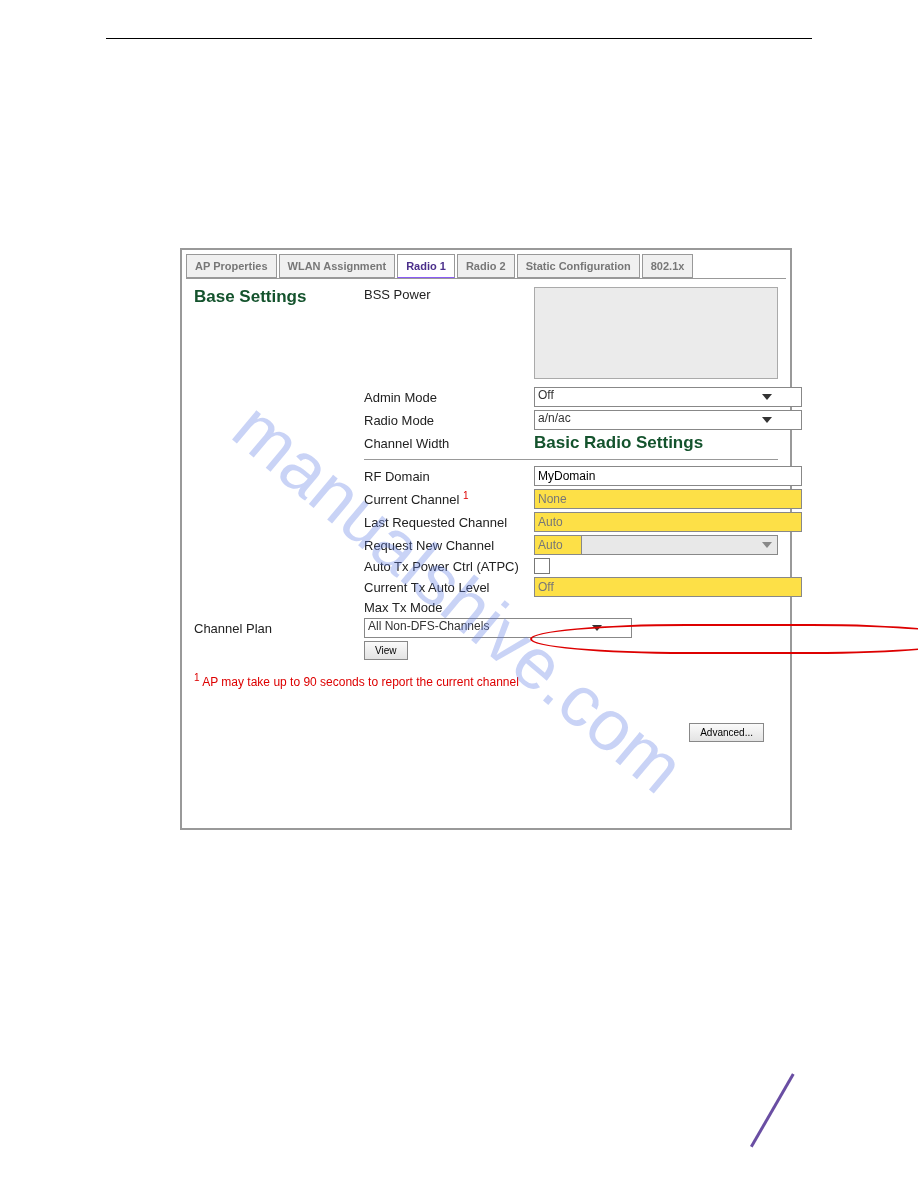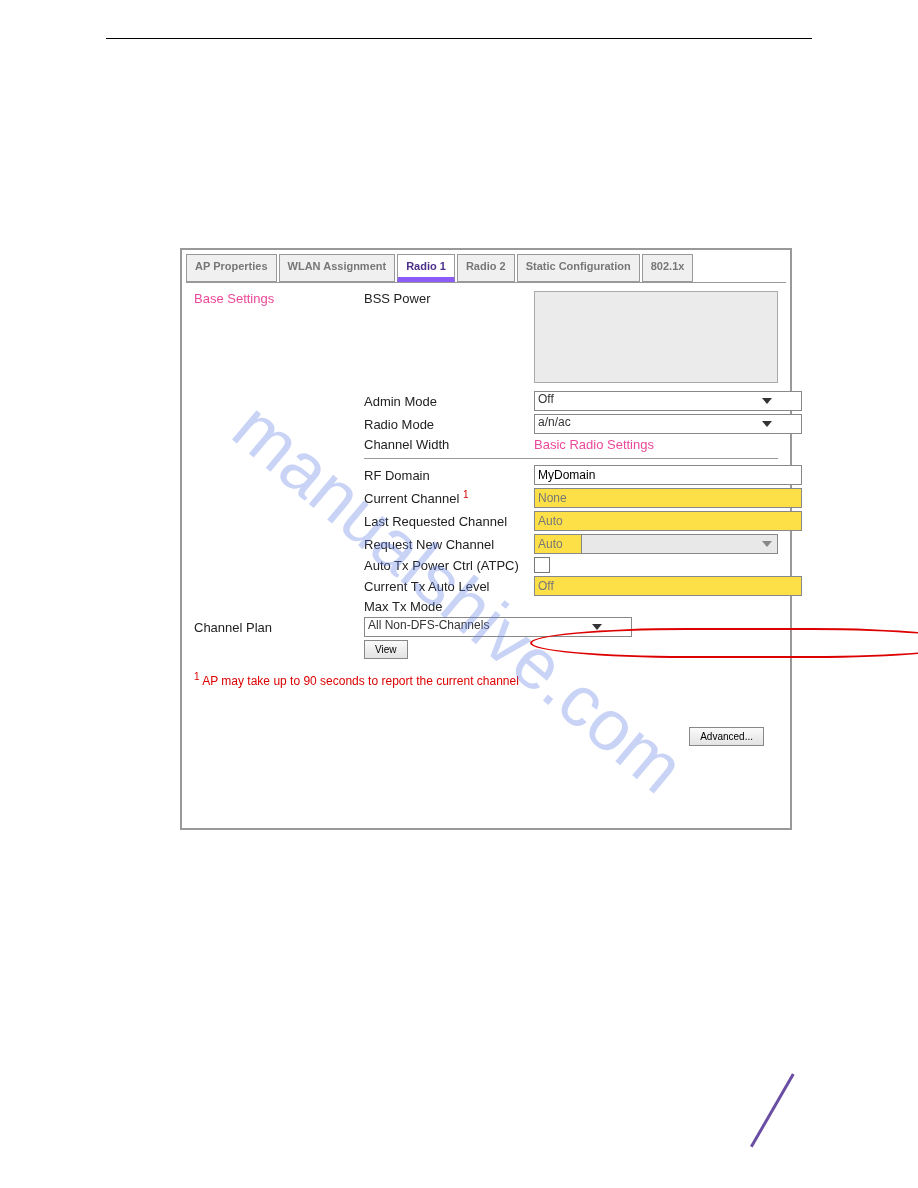--- a/index.html
+++ b/index.html
@@ -43,34 +43,34 @@
     font-size: 11px;
     color: #777;
     font-weight: bold;
     cursor: pointer;
     border-bottom: 1px solid #999;
     position: relative;
   }
   .tab.active {
     color: #4b2f8b;
     background: #fff;
-    border-bottom: 5px solid #8b5cf6;
+    border-bottom: 1px solid #8b5cf6;
     z-index: 2;
   }
   .tab-body {
     border-top: 1px solid #999;
     margin: 0 4px 4px 4px;
     padding: 8px 8px 8px 8px;
     position: relative;
     height: calc(100% - 36px);
   }
   .section-label {
-    font-weight: normal;
-    color: #ec4899;
-    font-size: 13px;
+    font-weight: bold;
+    color: #14532d;
+    font-size: 17px;
   }
   .grid {
     display: grid;
     grid-template-columns: 170px 170px 244px;
     row-gap: 3px;
     align-items: center;
   }
   .field-label {
     color: #222;
     font-size: 13px;

